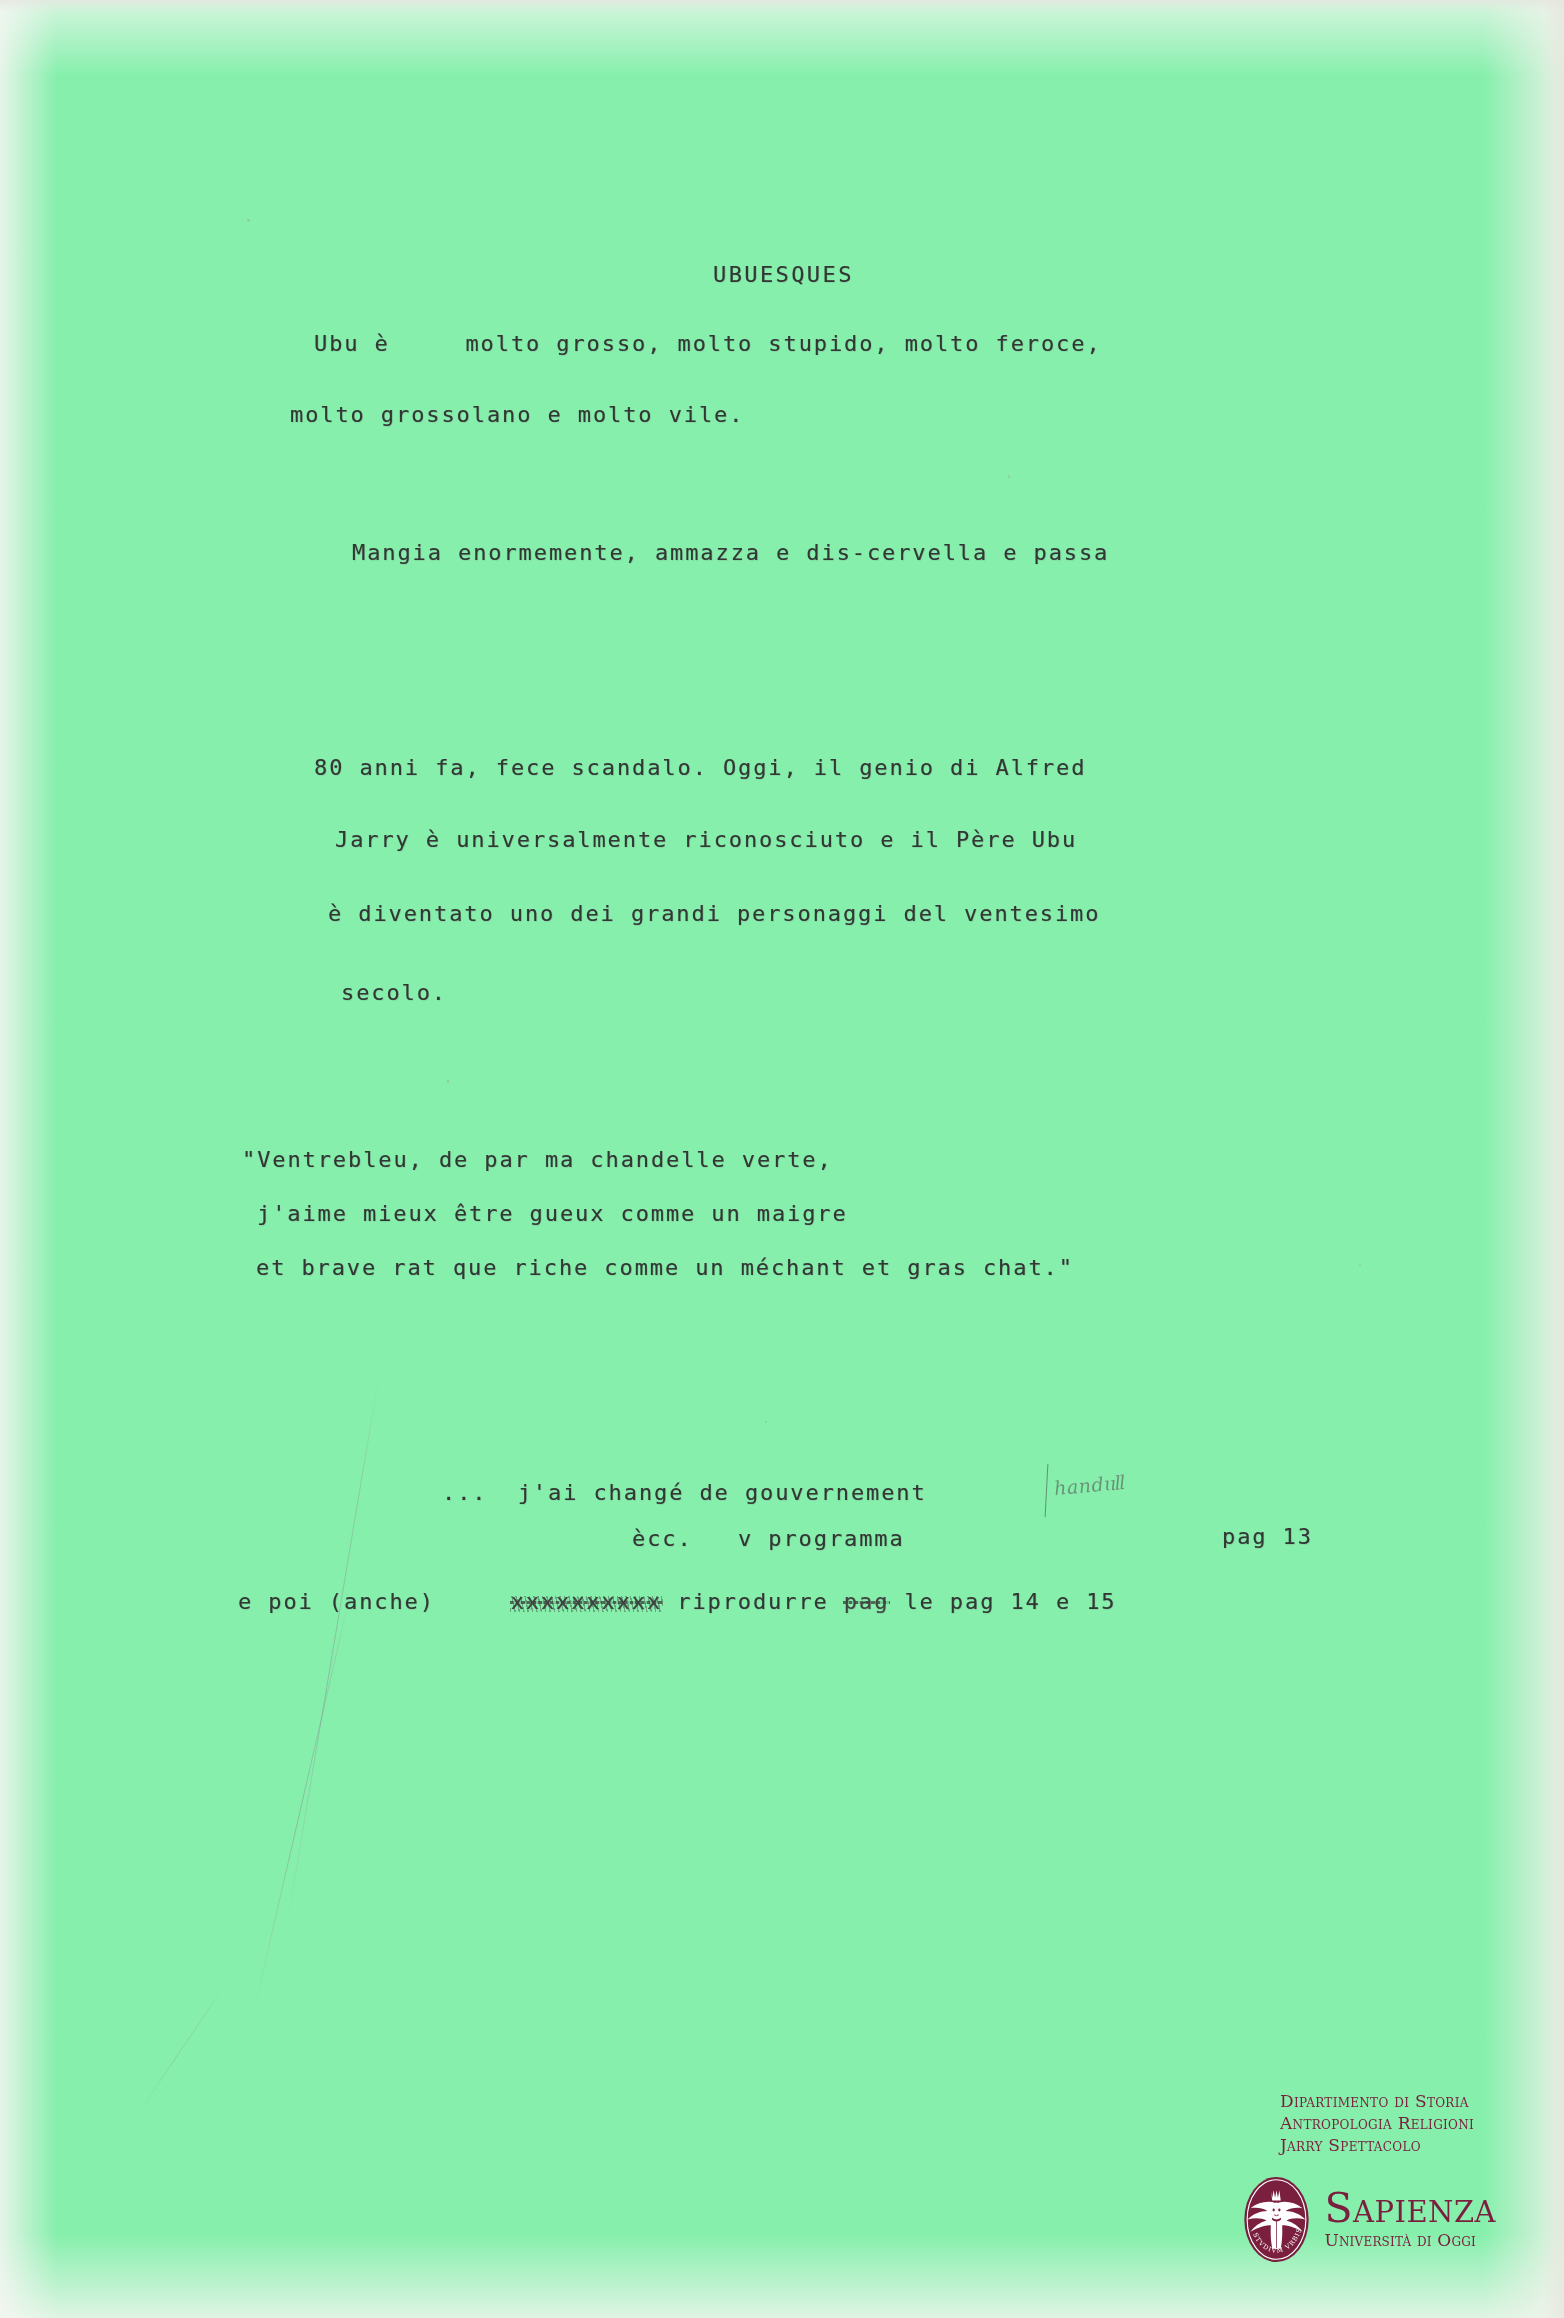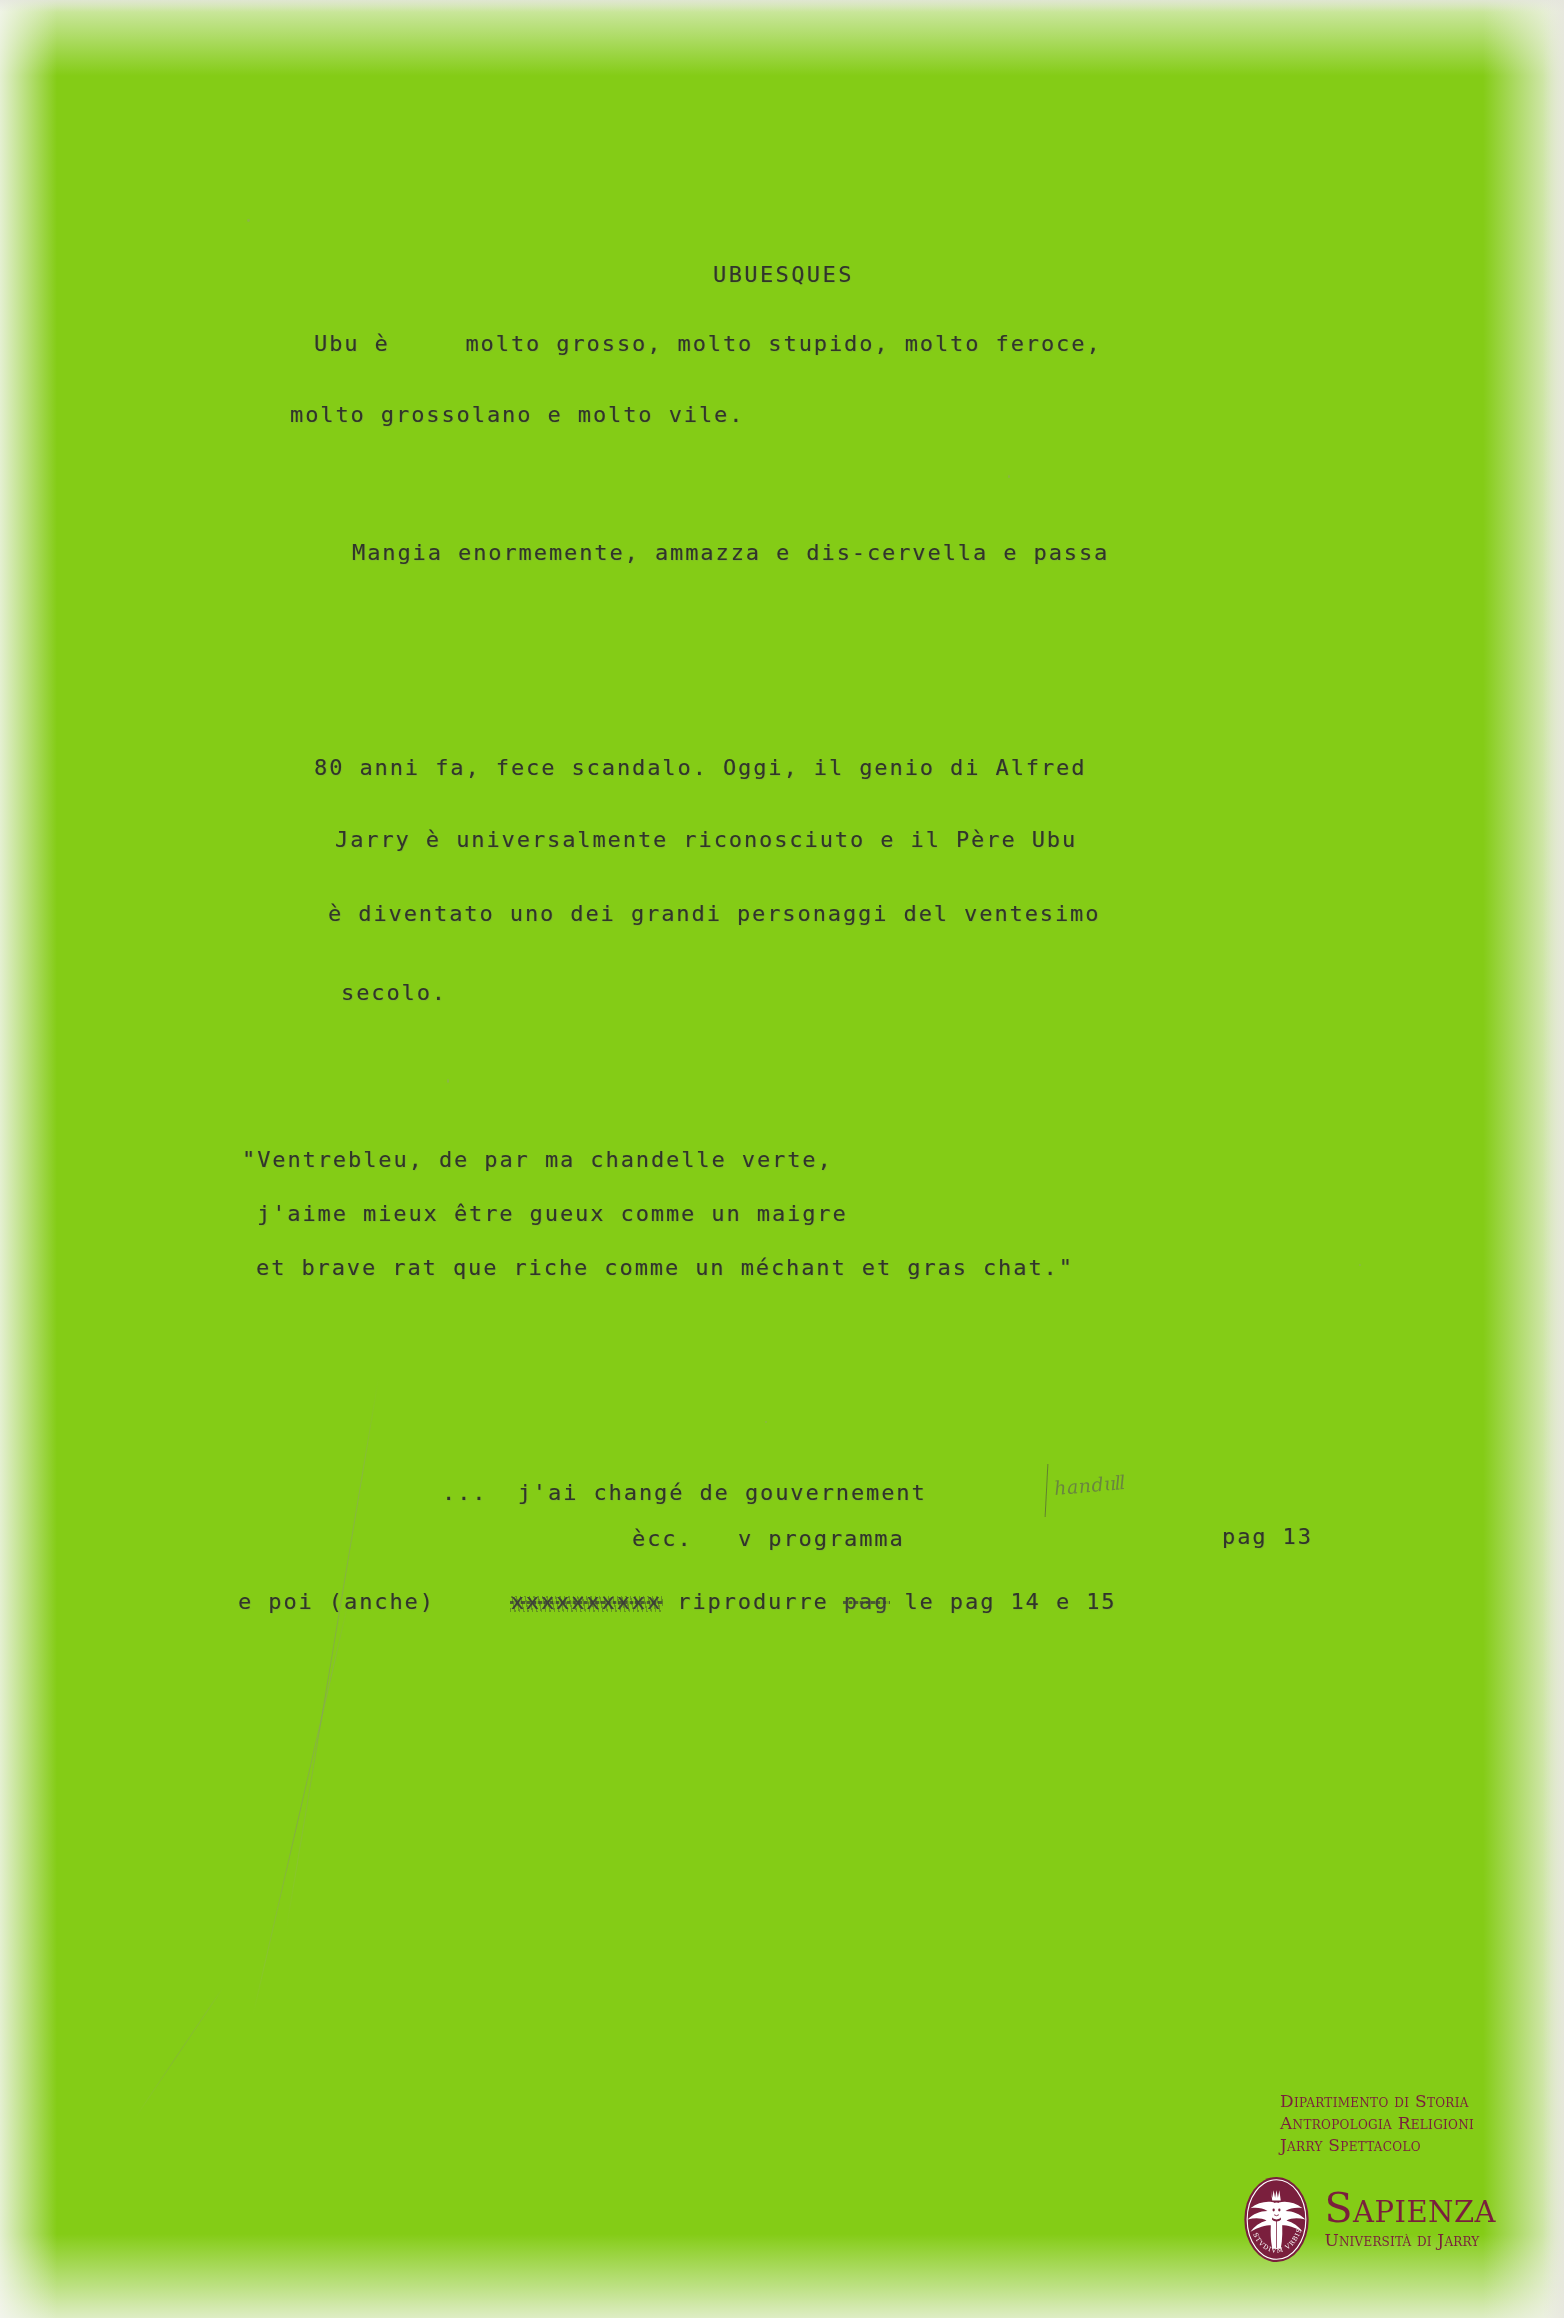--- a/index.html
+++ b/index.html
@@ -7,21 +7,21 @@
     margin: 0;
     padding: 0;
     background: #ffffff;
   }
 
   
   .page {
     position: relative;
     width: 1564px;
     height: 2319px;
-    background: #84cc16;
+    background: #86efac;
     overflow: hidden;
     font-family: "DejaVu Sans Mono", monospace;
   }
 
   
   .paper-tone {
     position: absolute;
     inset: 0;
     background:
       linear-gradient(to right,
@@ -283,19 +283,19 @@
                  C82 104 68 104 64 96 Z" fill="#ffffff"></path>
         <path d="M75 100 L75 158" stroke="#7a1f3d" stroke-width="1.6"></path>
 
         <text font-family="DejaVu Serif, serif" font-size="13.5" letter-spacing="2.4" fill="#ffffff">
           <textPath href="#mottoArc" startOffset="7%">STVDIVM VRBIS</textPath>
         </text>
       </svg>
 
       <div class="wordmark" style="color: rgb(122, 31, 61);">
         <span class="big">Sapienza</span>
-        <span class="small">Università di Jarry</span>
+        <span class="small">Università di Oggi</span>
       </div>
     </div>
   </div>
 
 </div>
 
 
 </body></html>

